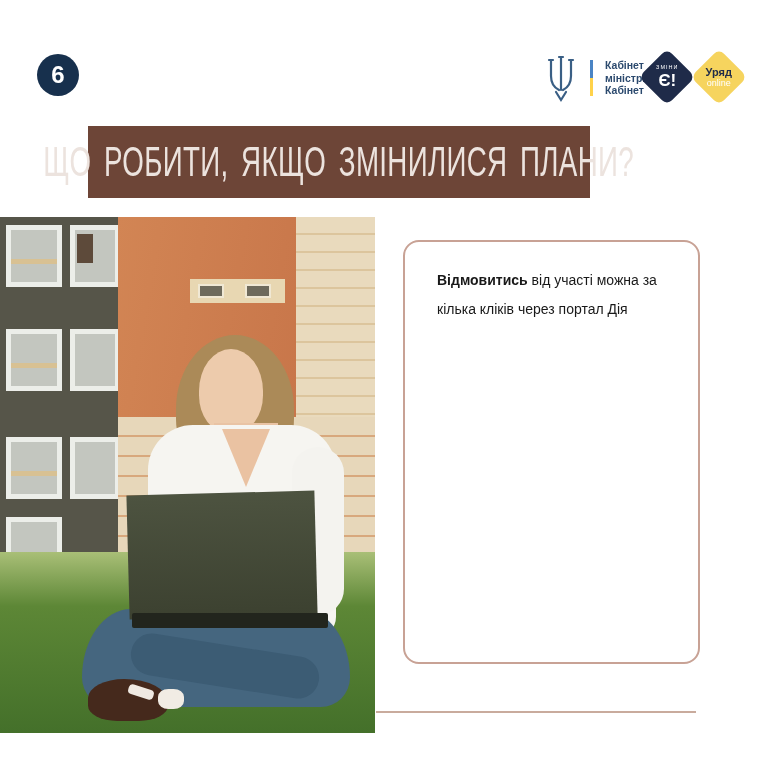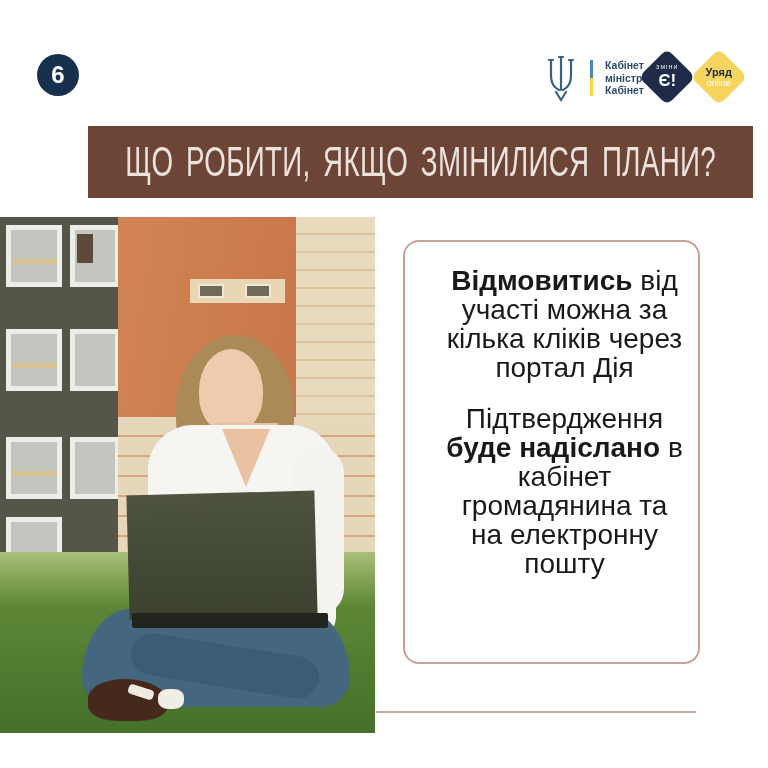--- a/index.html
+++ b/index.html
@@ -25,36 +25,36 @@
   }
   .diamond-inner{transform:rotate(-45deg);display:flex;flex-direction:column;align-items:center;line-height:1;}
   .diamond.dark{left:647px;top:57px;background:#1f2b49;}
   .diamond.dark .tiny{font-size:5.5px;letter-spacing:1px;color:#fff;margin-bottom:1px;}
   .diamond.dark .big{font-size:17px;font-weight:bold;color:#fff;}
   .diamond.yellow{left:699px;top:57px;background:#f6d45e;}
   .diamond.yellow .l1{font-size:11px;font-weight:bold;color:#1f2b49;}
   .diamond.yellow .l2{font-size:9px;color:#ffffff;margin-top:1px;}
   
   .banner{
-    position:absolute;left:88px;top:126px;width:665px;height:72px;background:#6d4537;
+    position:absolute;left:88px;top:126px;width:502px;height:72px;background:#6d4537;
     display:flex;align-items:center;justify-content:center;
   }
   .banner span{
     white-space:nowrap;color:#ece3de;font-size:42px;font-weight:400;
     word-spacing:7px;letter-spacing:0.5px;transform:scaleX(0.66);transform-origin:50% 50%;
   }
   
   .decor-line{position:absolute;left:376px;top:711px;width:320px;height:2px;background:#c9ab9d;}
   
   .card{
     position:absolute;left:403px;top:240px;width:297px;height:424px;
     border:2px solid #c8a295;border-radius:16px;background:#fff;
     padding:24px 14px 10px 22px;color:#191919;
   }
-  .card p{margin:0 0 22px 18px;font-size:28px;line-height:29px;text-align:center;}
+  .card p{margin:0 0 22px 10px;font-size:14px;line-height:29px;}
   .card b{font-weight:bold;}
   
   .photo{position:absolute;left:0;top:217px;width:375px;height:516px;overflow:hidden;background:#e7d7ba;}
   .photo div{position:absolute;}
   .facade{left:0;top:0;width:125px;height:340px;background:#565549;}
   .win{background:#c3c6bf;border:5px solid #eceee9;}
   .win .pane{position:absolute;background:#d8c193;height:5px;left:0;right:0;top:55%;}
   .win .dark{position:absolute;background:#5d4a3a;width:40%;height:55%;left:4%;top:8%;}
   .brick{left:118px;top:0;width:178px;height:212px;background:linear-gradient(100deg,#d28554,#c8764a);}
   .beige-col{left:296px;top:0;width:79px;height:210px;
@@ -168,17 +168,16 @@
     <div class="shoe"></div>
     <div class="shoe-stripe"></div>
     <div class="sock"></div>
     <div class="laptop-lid"></div>
     <div class="laptop-base"></div>
   </div>
 
   <div class="card">
     <div>
         <p><b>Відмовитись</b><span> від участі можна за кілька кліків через портал Дія</span></p>
-        <p><span>Підтвердження </span><b>буде надіслано</b><span> в кабінет громадянина та на електронну пошту</span></p>
       </div>
   </div>
 
 </div>
 
 </body></html>

